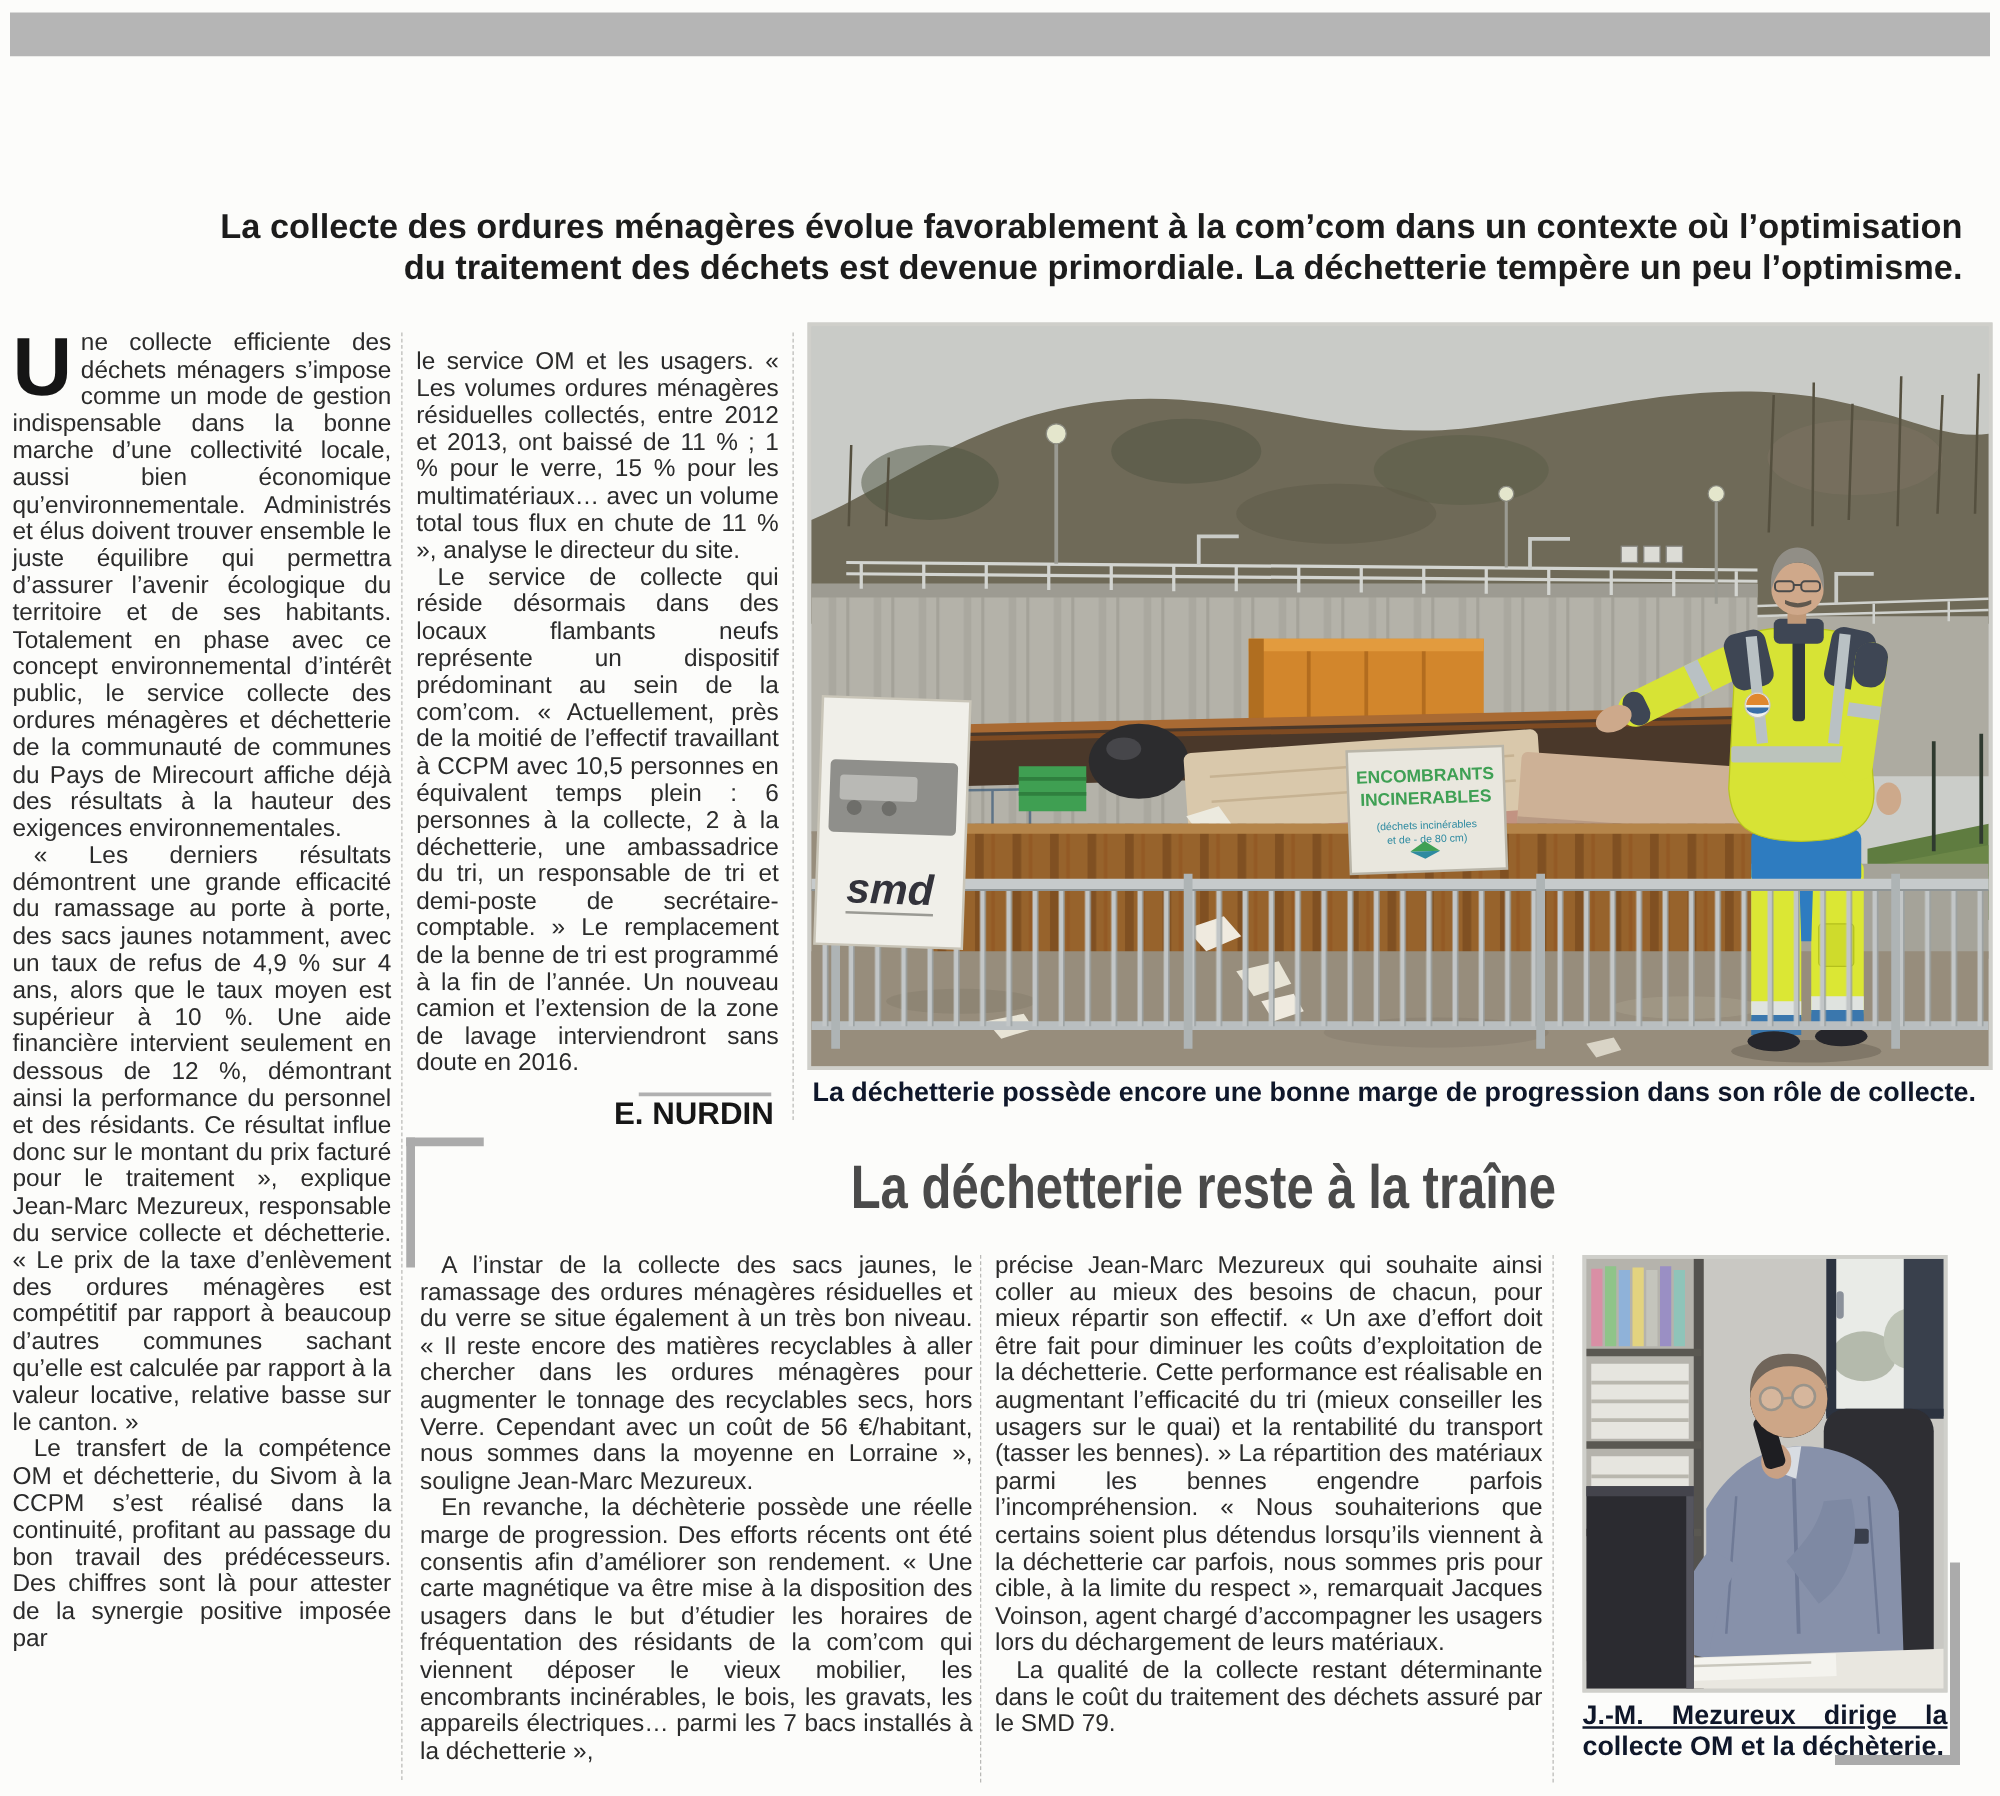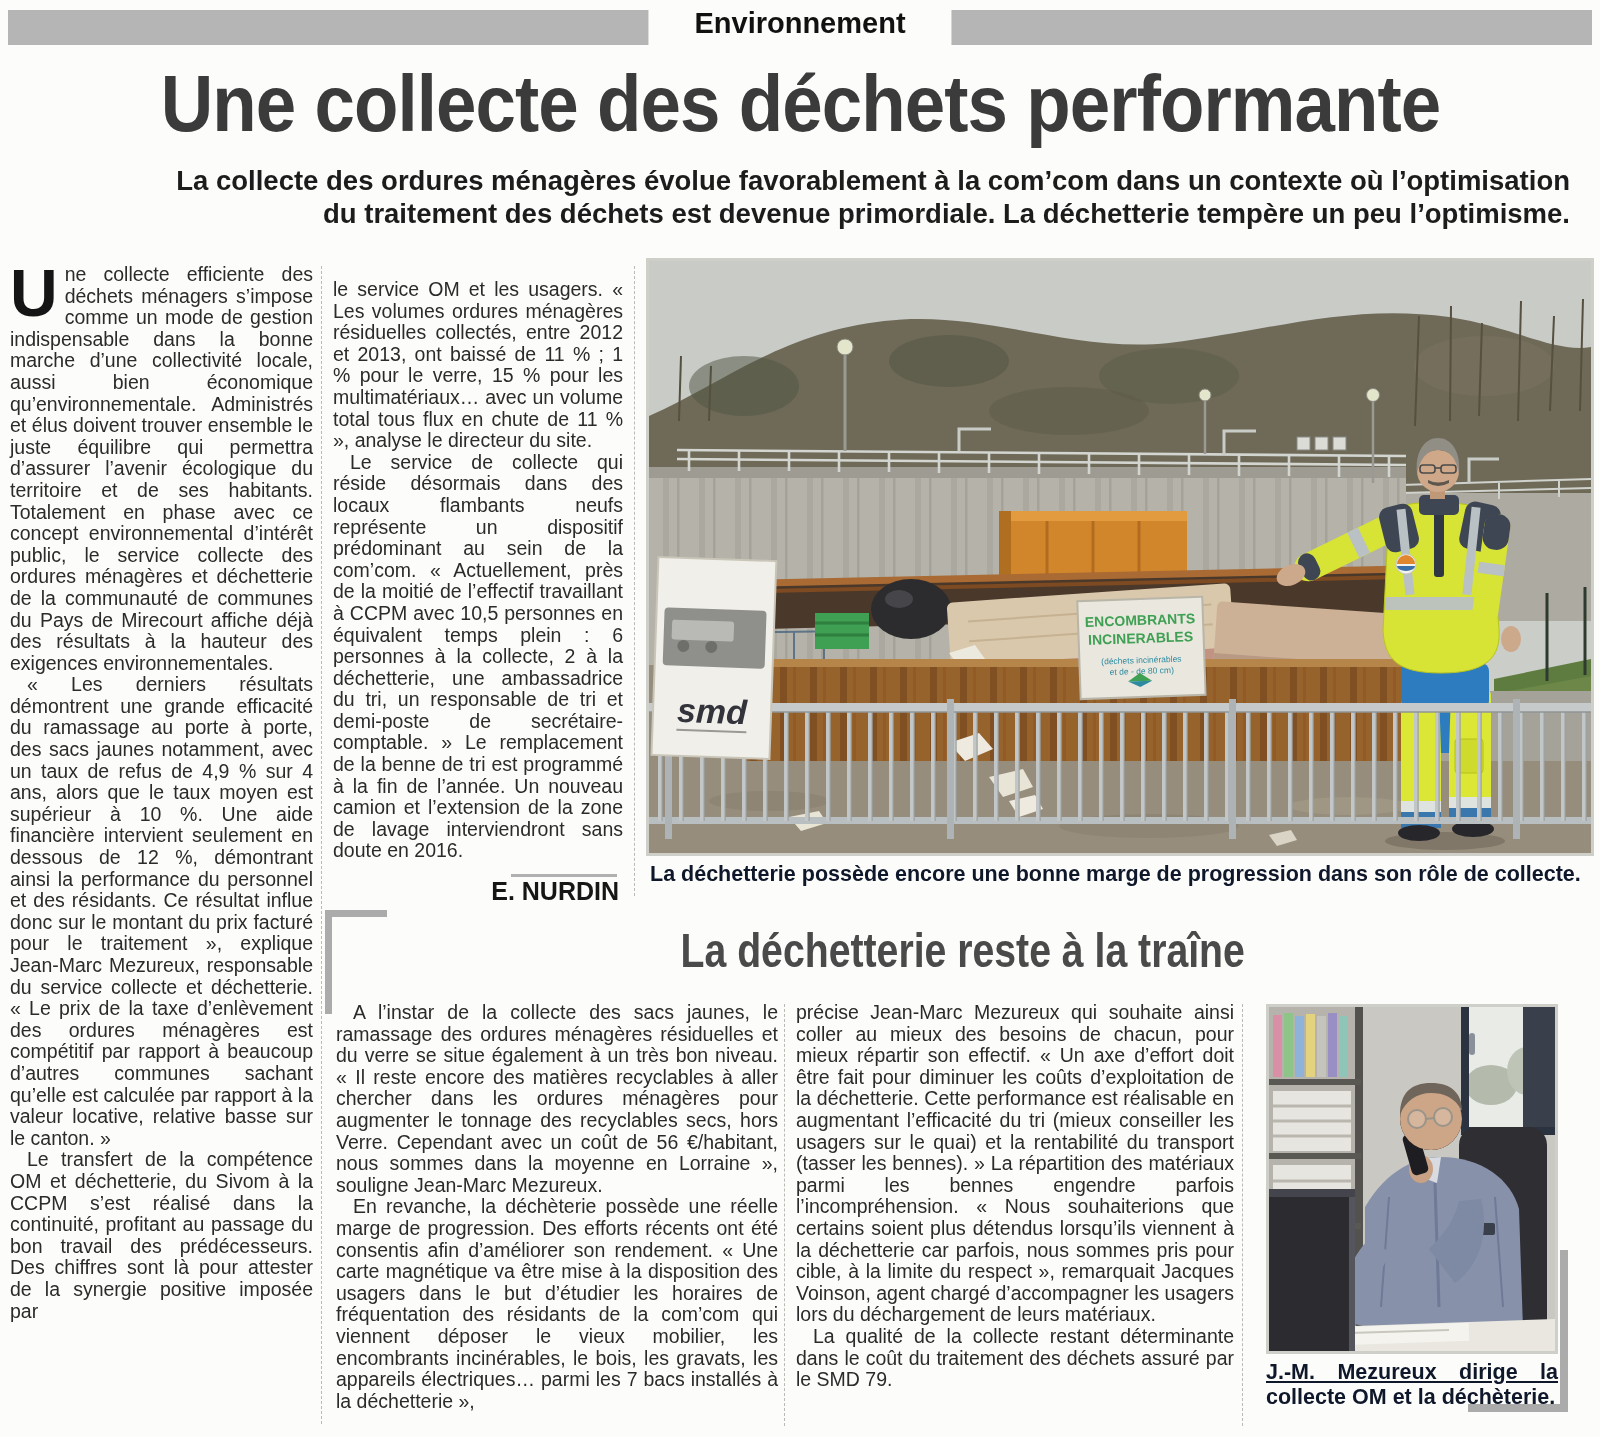--- a/index.html
+++ b/index.html
@@ -53,23 +53,21 @@
   }
   .headline2 > span { display:inline-block; transform:scaleX(.8); transform-origin:center; }
   svg text { font-family:"Liberation Sans", sans-serif; }
 </style>
 </head>
 <body>
 
 <div id="paper">
 
   <div class="kicker-band"></div>
-  <div class="kicker-label">Environnement</div>
-
-  <h1 class="headline"><span>Une collecte des déchets performante</span></h1>
+
 
   <div class="subhead">
     <div>La collecte des ordures ménagères évolue favorablement à la com’com dans un contexte où l’optimisation</div>
     <div>du traitement des déchets est devenue primordiale. La déchetterie tempère un peu l’optimisme.</div>
   </div>
 
   <div class="bodycol" style="left:10px; top:264px; width:303px;">
     <p><span class="dropcap">U</span><span>ne collecte efficiente des déchets ménagers s’impose comme un mode de gestion indispensable dans la bonne marche d’une collectivité locale, aussi bien économique qu’environnementale. Administrés et élus doivent trouver ensemble le juste équilibre qui permettra d’assurer l’avenir écologique du territoire et de ses habitants. Totalement en phase avec ce concept environnemental d’intérêt public, le service collecte des ordures ménagères et déchetterie de la communauté de communes du Pays de Mirecourt affiche déjà des résultats à la hauteur des exigences environnementales.</span></p>
     <p class="ind">« Les derniers résultats démontrent une grande efficacité du ramassage au porte à porte, des sacs jaunes notamment, avec un taux de refus de 4,9 % sur 4 ans, alors que le taux moyen est supérieur à 10 %. Une aide financière intervient seulement en dessous de 12 %, démontrant ainsi la performance du personnel et des résidants. Ce résultat influe donc sur le montant du prix facturé pour le traitement », explique Jean-Marc Mezureux, responsable du service collecte et déchetterie. « Le prix de la taxe d’enlèvement des ordures ménagères est compétitif par rapport à beaucoup d’autres communes sachant qu’elle est calculée par rapport à la valeur locative, relative basse sur le canton. »</p>
     <p class="ind">Le transfert de la compétence OM et déchetterie, du Sivom à la CCPM s’est réalisé dans la continuité, profitant au passage du bon travail des prédécesseurs. Des chiffres sont là pour attester de la synergie positive imposée par</p>

